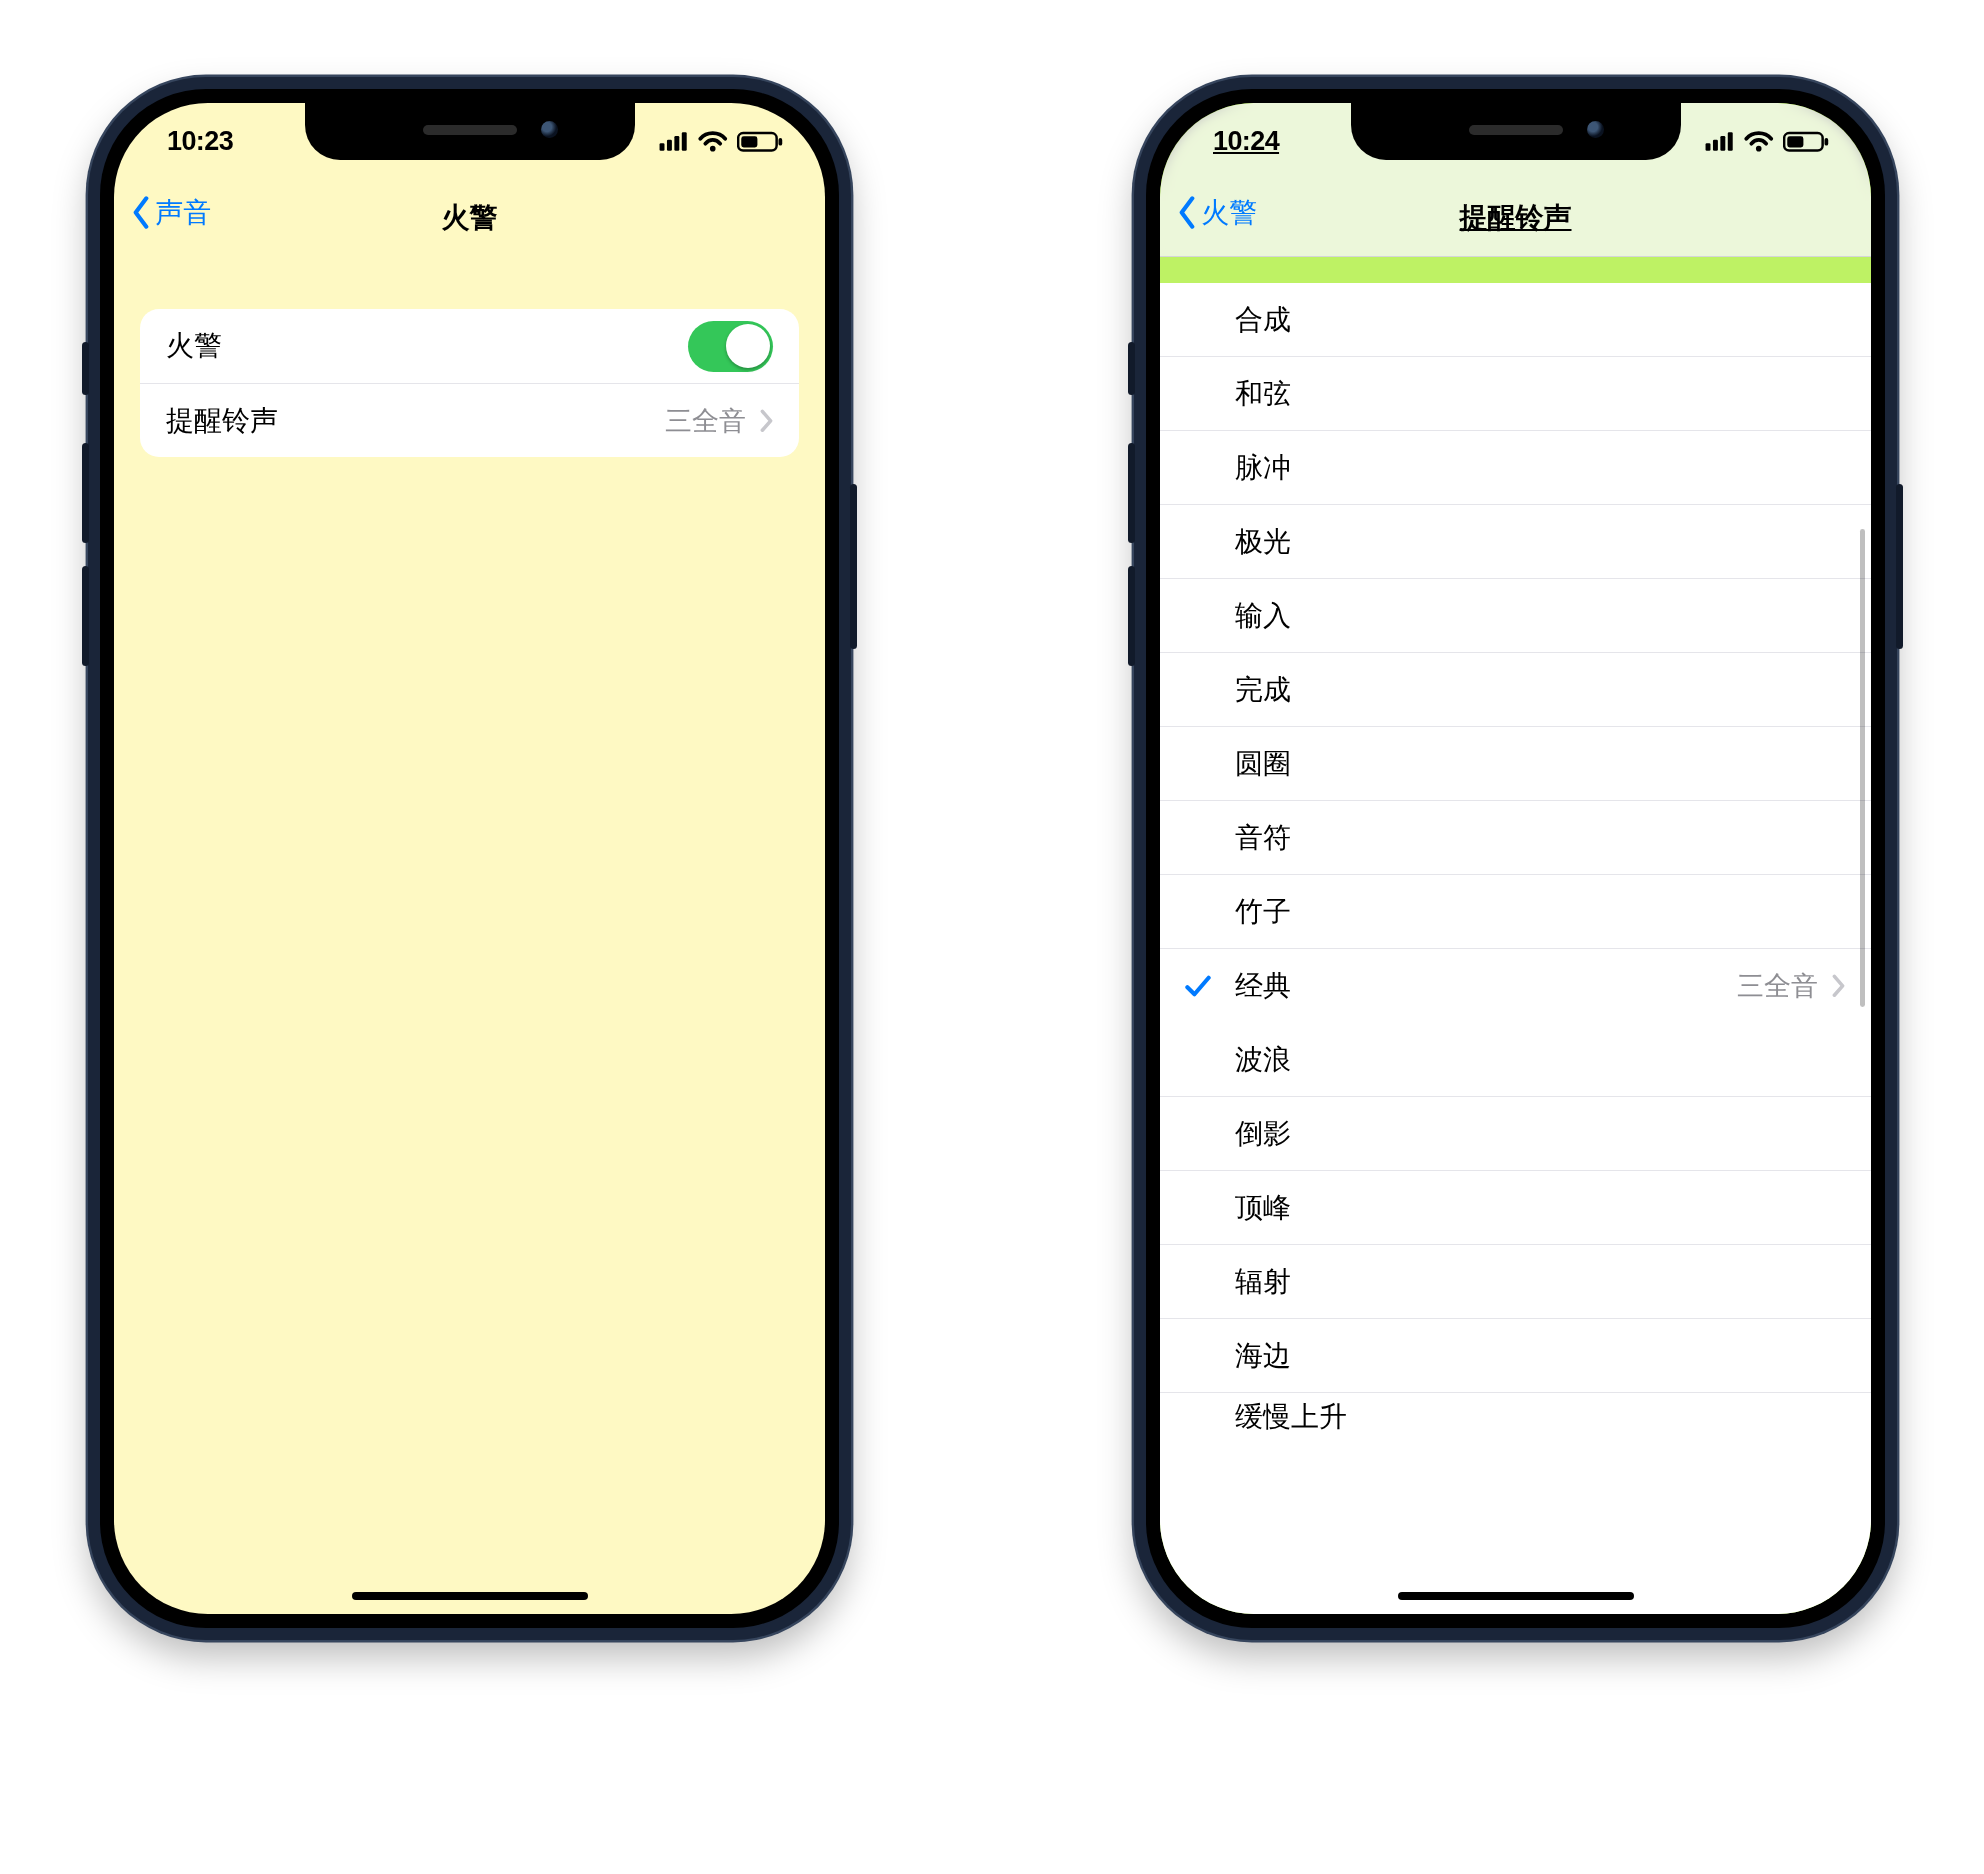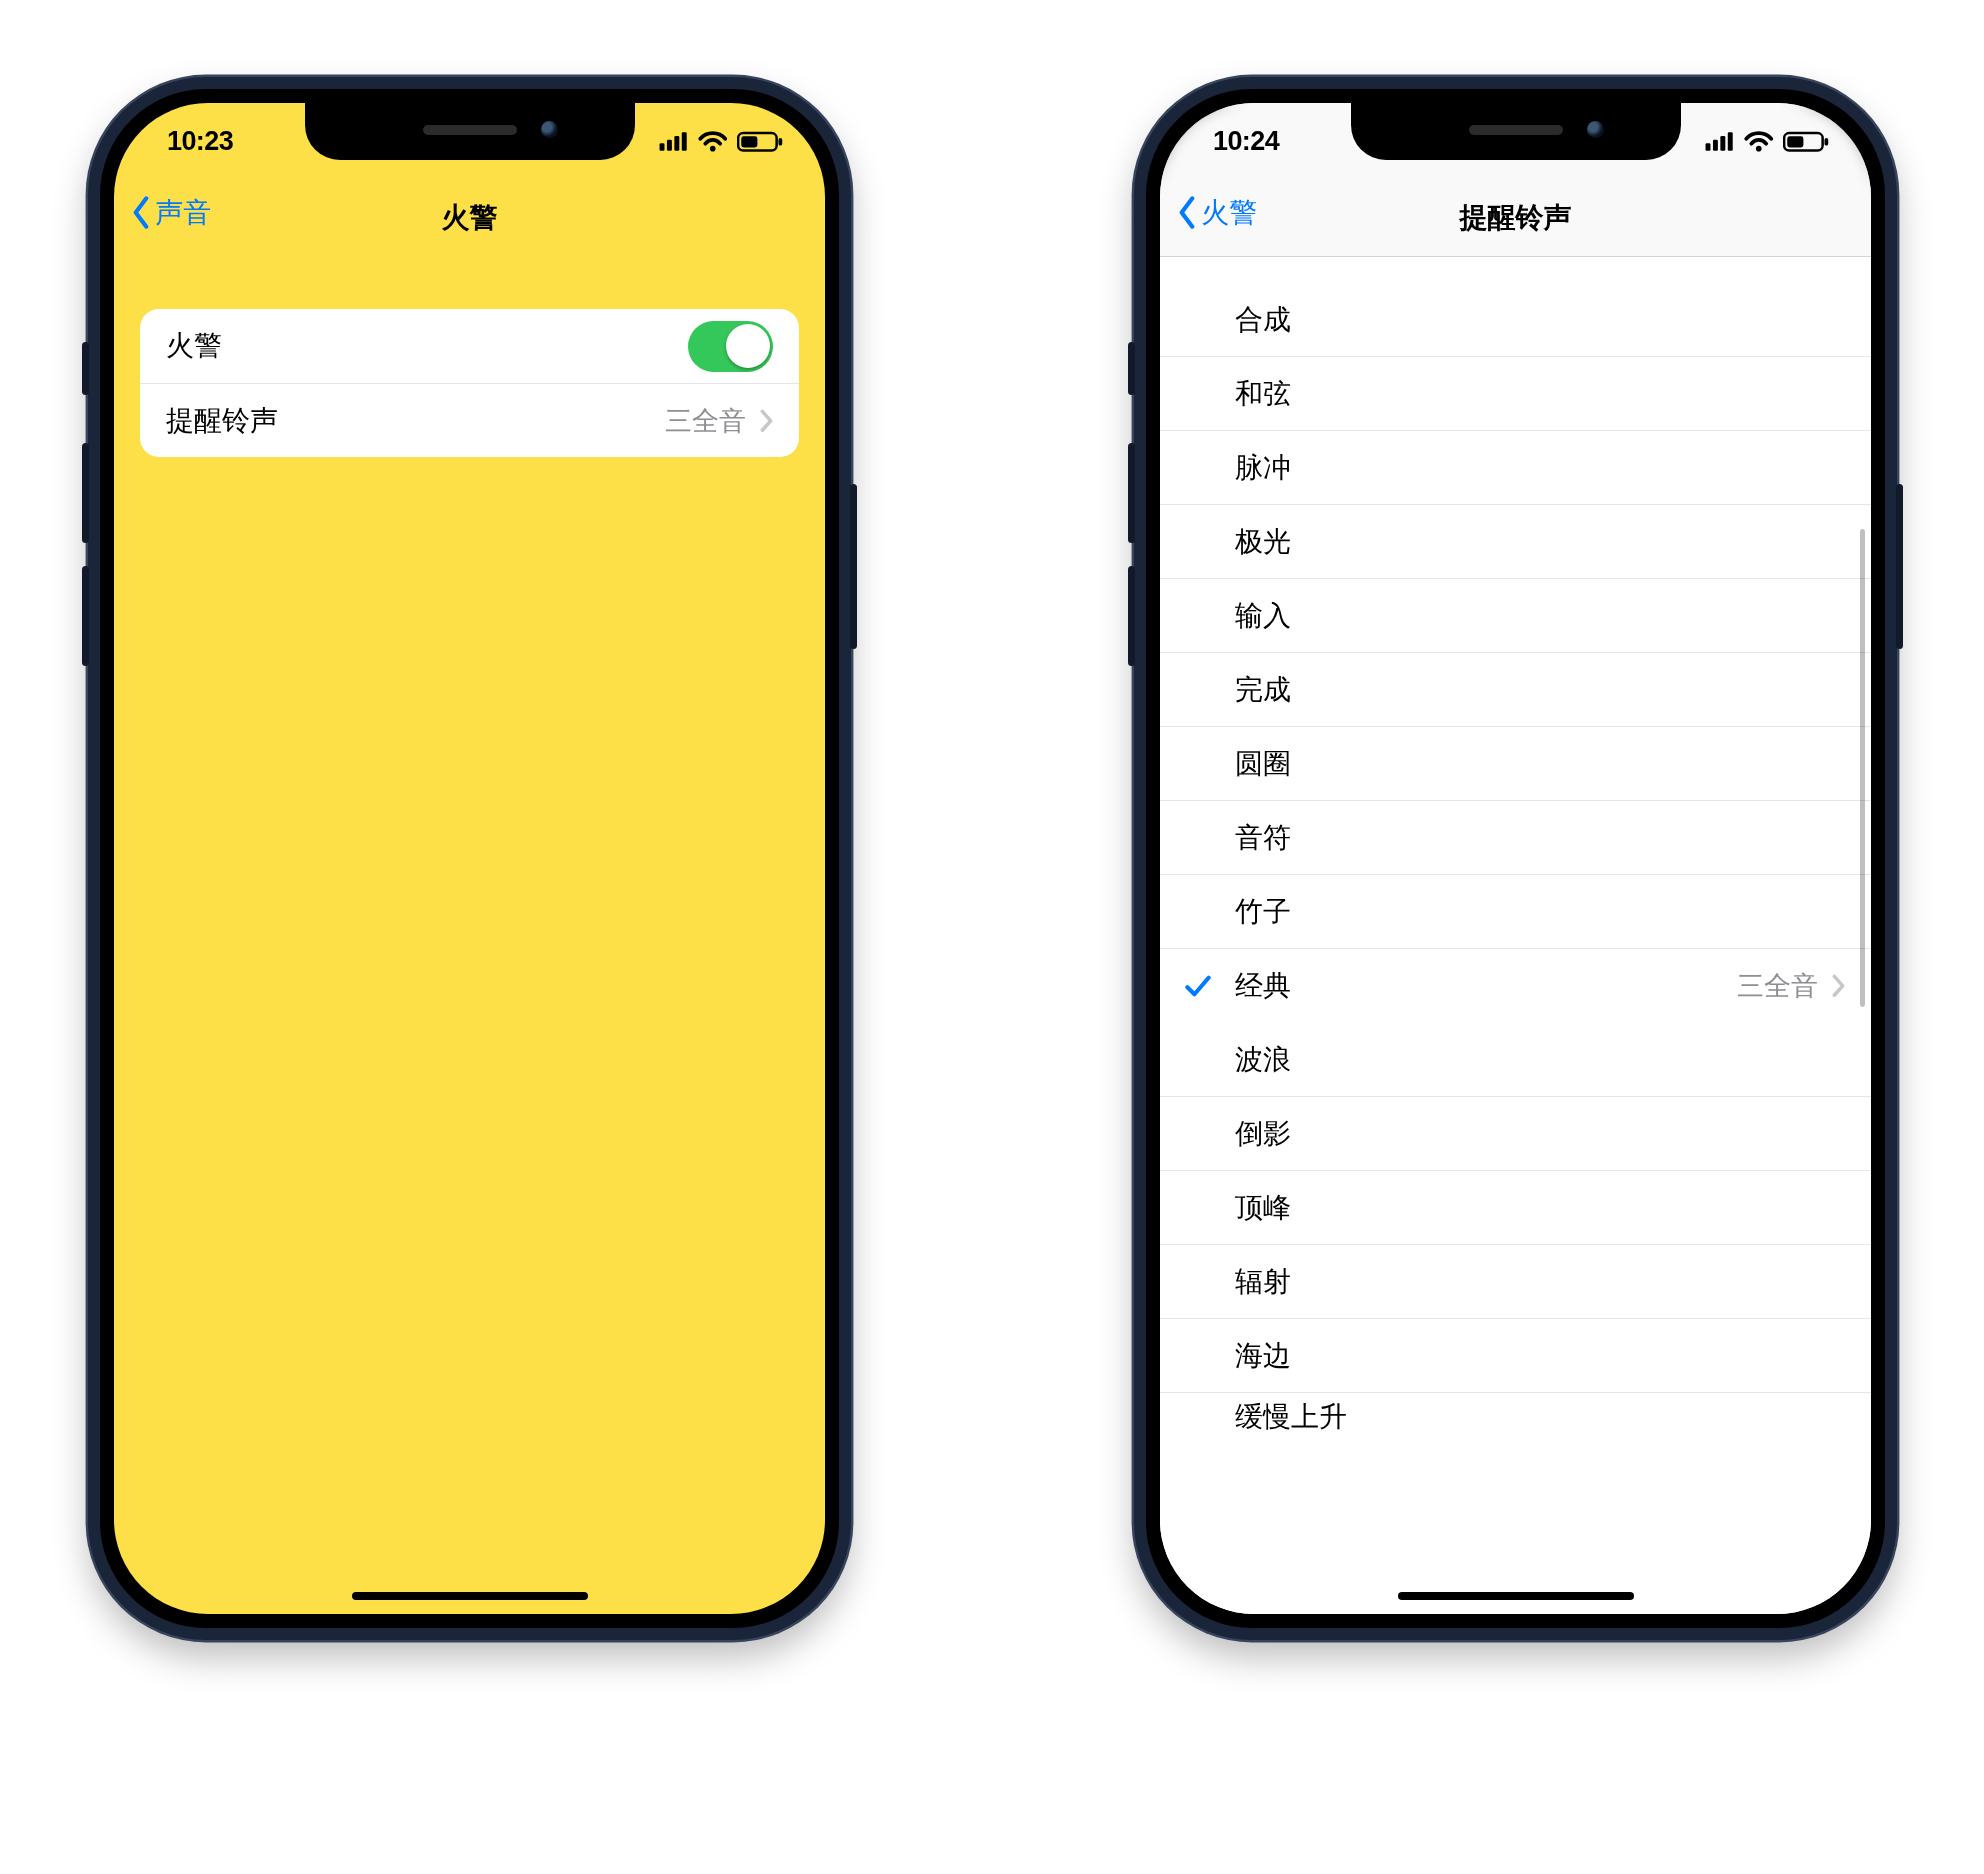--- a/index.html
+++ b/index.html
@@ -39,23 +39,23 @@
   .side-btn.silence { left: -5.9px; top: 265px;  width: 7px; height: 53px; }
   .side-btn.volup   { left: -5.9px; top: 366px;  width: 7px; height: 100px; }
   .side-btn.voldn   { left: -5.9px; top: 489px;  width: 7px; height: 100px; }
   .side-btn.power   { right:-5.9px; top: 407px;  width: 7px; height: 165px; }
 
   .screen {
     position: absolute;
     inset: 26px;
     border-radius: 94px;
     overflow: hidden;
-    background: #fde047;
-  }
-  .screen.white { background:#ffffff; }
+    background: #fef9c3;
+  }
+  .screen.white { background:#bef264;text-decoration:underline; }
 
   .notch {
     position: absolute;
     top: 0;
     left: 50%;
     transform: translateX(-50%);
     width: 330px;
     height: 57px;
     background: #000;
     border-bottom-left-radius: 35px;

